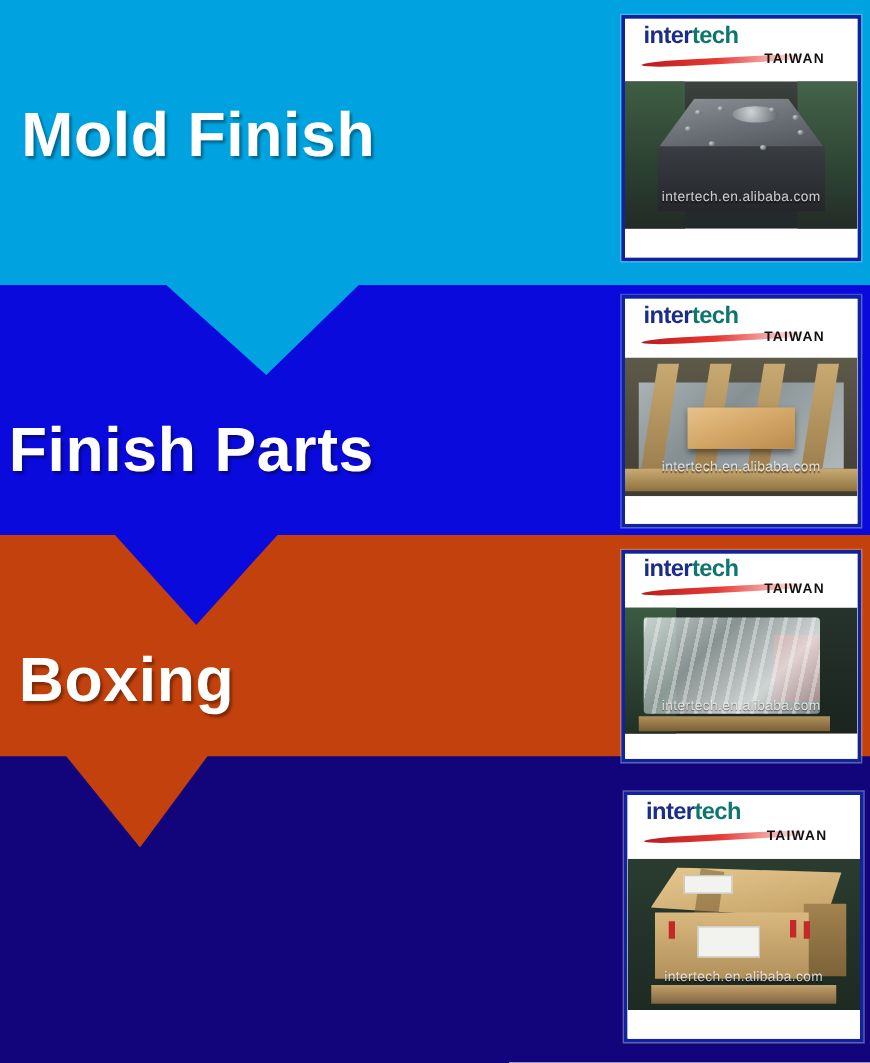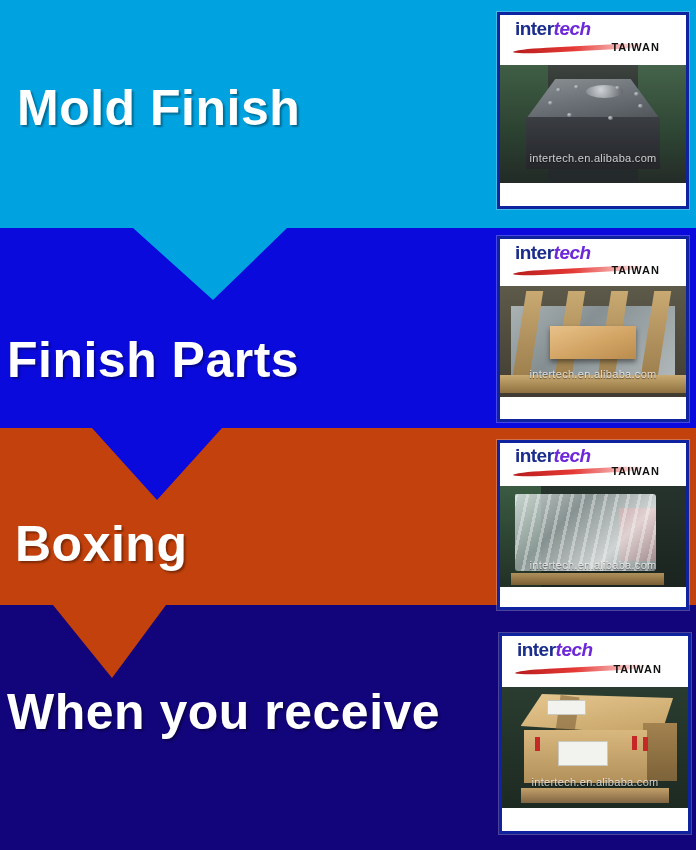--- a/index.html
+++ b/index.html
@@ -100,21 +100,21 @@
     position: absolute;
     left: 8%;
     top: 8%;
     font-size: 19px;
     font-weight: bold;
     color: #1f2f8f;
     letter-spacing: -0.5px;
     line-height: 1;
   }
   .logo-text .inter { color: #1b2d8c; }
-  .logo-text .tech { color: #6d28d9; font-style: italic; }
+  .logo-text .tech { color: #0f766e; }
   .logo-sub {
     position: absolute;
     right: 14%;
     top: 55%;
     font-size: 11px;
     font-weight: bold;
     color: #111111;
     letter-spacing: 1px;
     line-height: 1;
   }
@@ -277,23 +277,20 @@
   </div>
 
   <div class="band" id="band2">
     <div class="band-label">Finish Parts</div>
   </div>
 
   <div class="band" id="band3">
     <div class="band-label">Boxing</div>
   </div>
 
-  <div class="band" id="band4" style="height:245px;">
-    <div class="band-label">When you receive</div>
-  </div>
 
   <div class="photo-frame" style="left:497px; top:12px; width:192px; height:197px;">
     <div class="photo-inner">
       <div class="logo-strip">
         <div class="logo-text"><span class="inter">inter</span><span class="tech">tech</span></div>
         <div class="logo-swoosh"></div>
         <div class="logo-sub">TAIWAN</div>
       </div>
       <div class="photo-body">
         <div class="scene-mold">

